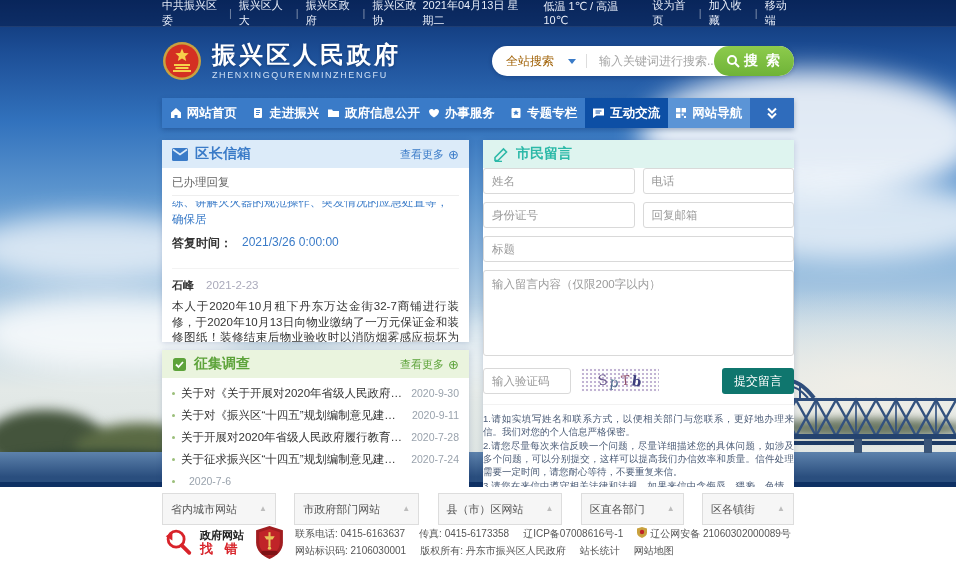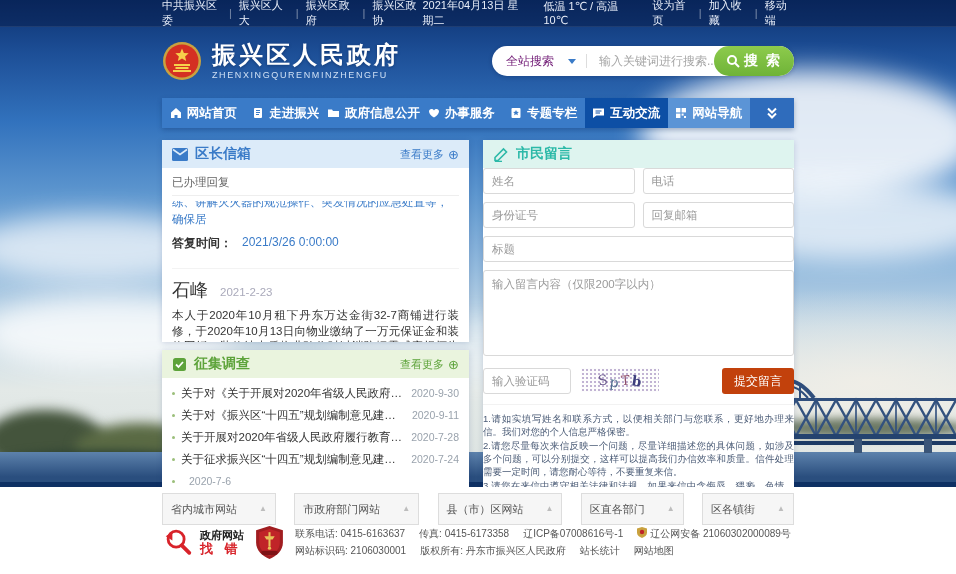--- a/index.html
+++ b/index.html
@@ -34,21 +34,21 @@
   .tb-right{margin-left:auto;display:flex;align-items:center;}
   .tb-date{margin-right:16px;}
   .tb-weather{margin-right:18px;}
 
   
   .header{position:absolute;left:162px;top:26px;width:632px;height:70px;display:flex;align-items:center;justify-content:space-between;}
   .logo-group{display:flex;align-items:center;gap:10px;}
   .site-txt .t1{color:#fff;font-size:24px;font-weight:bold;letter-spacing:3px;line-height:26px;text-shadow:0 1px 3px rgba(0,20,60,.4);}
   .site-txt .t2{color:#cfe0f5;font-size:9px;letter-spacing:1.6px;margin-top:2px;}
   .search{position:relative;width:302px;height:30px;background:#fff;border-radius:15px;display:flex;align-items:center;padding-left:14px;box-sizing:border-box;box-shadow:0 1px 4px rgba(0,20,60,.25);}
-  .scope{font-size:12px;color:#701a75;display:flex;align-items:center;gap:14px;cursor:pointer;}
+  .scope{font-size:12px;color:#a16207;display:flex;align-items:center;gap:14px;cursor:pointer;}
   .caret-down{width:0;height:0;border-left:4px solid transparent;border-right:4px solid transparent;border-top:5px solid #3a7bc8;display:inline-block;}
   .sdiv{width:1px;height:14px;background:#ddd;margin:0 10px;}
   .search input{border:0;outline:0;flex:1;font-size:12px;color:#333;background:transparent;min-width:0;}
   .search input::placeholder{color:#a6a6a6;}
   .search-btn{position:absolute;right:0;top:0;height:30px;width:80px;border:0;border-radius:15px;background:linear-gradient(180deg,#8dcb4c,#6fb338);color:#fff;font-size:14px;font-weight:bold;display:flex;align-items:center;justify-content:center;gap:4px;cursor:pointer;letter-spacing:2px;font-family:inherit;}
 
   
   .nav{position:absolute;left:162px;top:98px;width:632px;height:30px;display:flex;background:#3a7bc8;box-shadow:0 2px 5px rgba(10,40,90,.3);}
   .nav-item{flex:1;display:flex;align-items:center;justify-content:center;gap:5px;color:#fff;font-size:12.5px;font-weight:bold;cursor:pointer;white-space:nowrap;}
   .nav-item.active{background:#0d4fa5;}
@@ -73,21 +73,21 @@
   .mb-body{padding:0 10px;}
   .mb-tab{font-size:11.5px;color:#666;padding:7px 0 5px;border-bottom:1px solid #eee;cursor:pointer;}
   .excerpt{overflow:hidden;height:27px;margin-top:5px;}
   .excerpt .inner{margin-top:-7px;}
   .excerpt p{margin:0;font-size:11.5px;line-height:17px;color:#3a7bc8;}
   .reply-time{padding:7px 0 6px;font-size:12px;display:flex;gap:10px;}
   .reply-time b{color:#333;}
   .reply-time span{color:#3a7bc8;}
   .letter{margin-top:10px;border-top:1px solid #f3f3f3;padding-top:9px;}
   .lhead{display:flex;align-items:baseline;gap:12px;}
-  .lname{font-size:18px;font-weight:normal;color:#333;}
+  .lname{font-size:11px;font-weight:bold;color:#333;}
   .ldate{font-size:11.5px;color:#aab;}
   .lbody{margin-top:6px;font-size:11.5px;color:#333;line-height:15.5px;height:72px;overflow:hidden;text-align:justify;}
 
   
   .survey{margin-top:8px;height:140px;overflow:hidden;}
   .sv-list{padding:4px 10px 0;}
   .sv-row{display:flex;align-items:center;height:22px;font-size:11.5px;cursor:pointer;}
   .sv-dot{width:3px;height:3px;background:#9bbf7a;border-radius:50%;margin-right:6px;flex:none;}
   .sv-txt{color:#333;white-space:nowrap;overflow:hidden;text-overflow:ellipsis;flex:1;}
   .sv-date{color:#9aa3ad;font-size:10.5px;margin-left:8px;flex:none;}
@@ -101,21 +101,21 @@
   .fld input::placeholder,.fld textarea::placeholder{color:#9a9a9a;}
   .cap-row{display:flex;align-items:flex-start;margin-top:8px;gap:10px;}
   .cap-input{width:88px !important;flex:none;}
   .captcha{width:78px;height:24px;display:flex;align-items:center;justify-content:center;gap:2px;
     background-image:radial-gradient(circle,rgba(120,90,160,.45) .8px,transparent 1px);background-size:4px 4px;background-color:#fdfdfd;cursor:pointer;}
   .captcha span{font-family:"DejaVu Serif",serif;font-size:14px;color:#5c4a7d;display:inline-block;}
   .captcha .c0{transform:rotate(-8deg);color:#6b5a8e;}
   .captcha .c1{transform:rotate(6deg) translateY(2px);color:#4e6b8e;}
   .captcha .c2{transform:rotate(-5deg);color:#8e4e6b;font-size:13px;}
   .captcha .c3{transform:rotate(9deg) translateY(1px);color:#3e3e7d;font-weight:bold;}
-  .submit-btn{margin-left:auto;width:72px;height:26px;border:0;border-radius:3px;background:#c2410c;color:#fff;font-size:12px;cursor:pointer;font-family:inherit;}
+  .submit-btn{margin-left:auto;width:72px;height:26px;border:0;border-radius:3px;background:#0f766e;color:#fff;font-size:12px;cursor:pointer;font-family:inherit;}
   .mf-notes{margin-top:10px;border-top:1px solid #f2f2f2;padding-top:7px;}
   .mf-notes p{margin:0 0 1px;font-size:9.5px;line-height:13px;color:#4a5b76;text-align:justify;}
 
   
   .bottom{position:absolute;left:0;top:487px;width:956px;height:87px;background:#fff;}
   .links-row{position:absolute;left:162px;top:6px;width:632px;display:flex;justify-content:space-between;}
   .sel{height:32px;box-sizing:border-box;border:1px solid #ddd;background:#f6f6f6;display:flex;align-items:center;padding:0 8px;font-size:11px;color:#555;cursor:pointer;gap:22px;}
   .sel .tri{font-size:8px;color:#bdbdbd;line-height:1;}
 
   .footer{position:absolute;left:162px;top:38px;width:632px;display:flex;align-items:center;gap:12px;}

